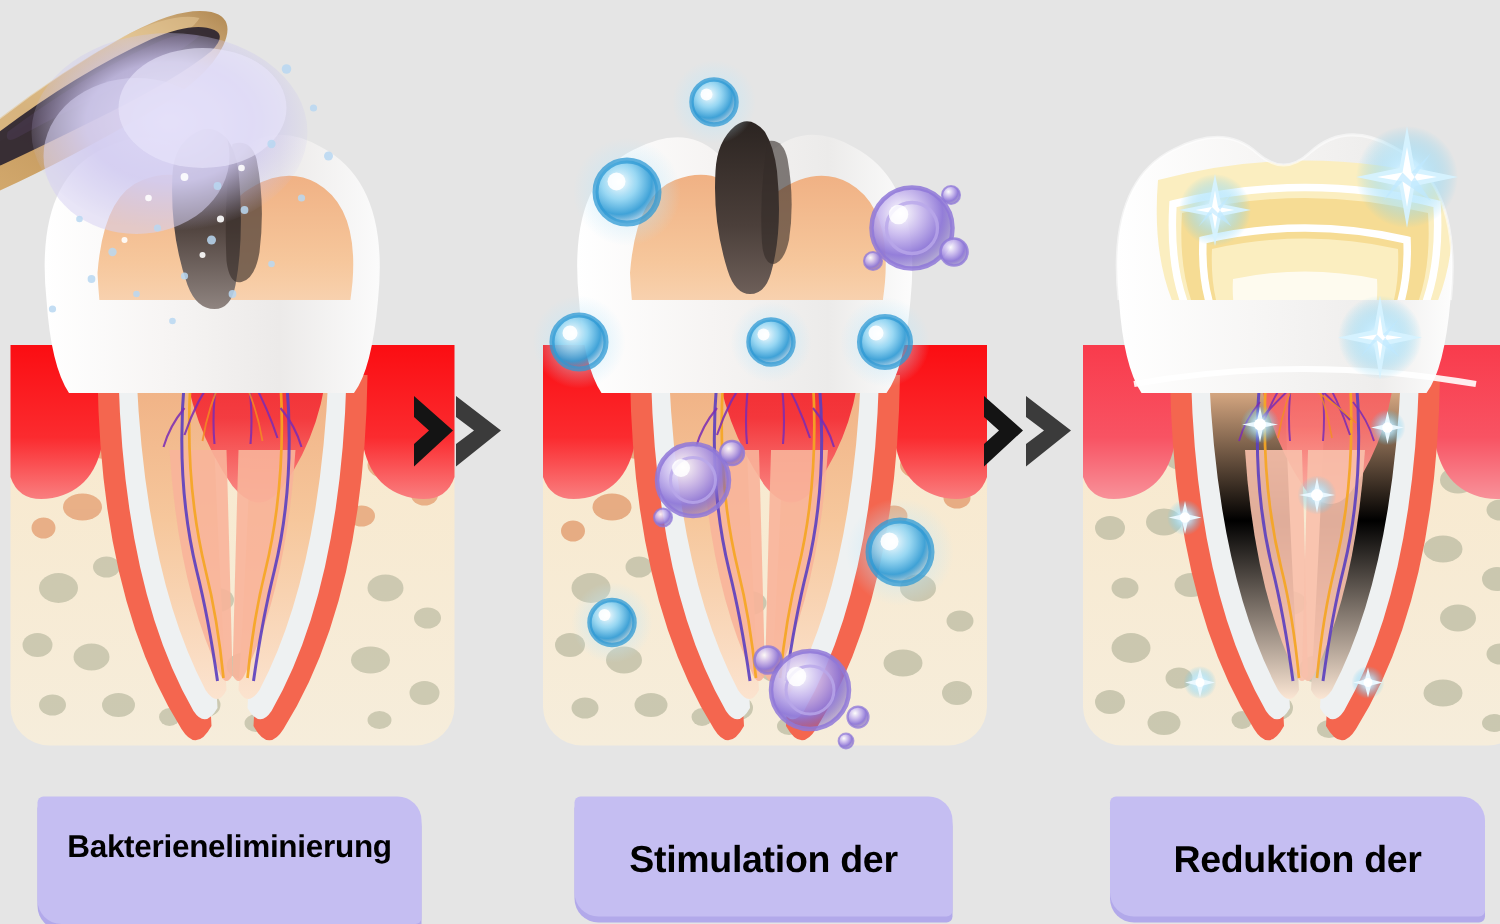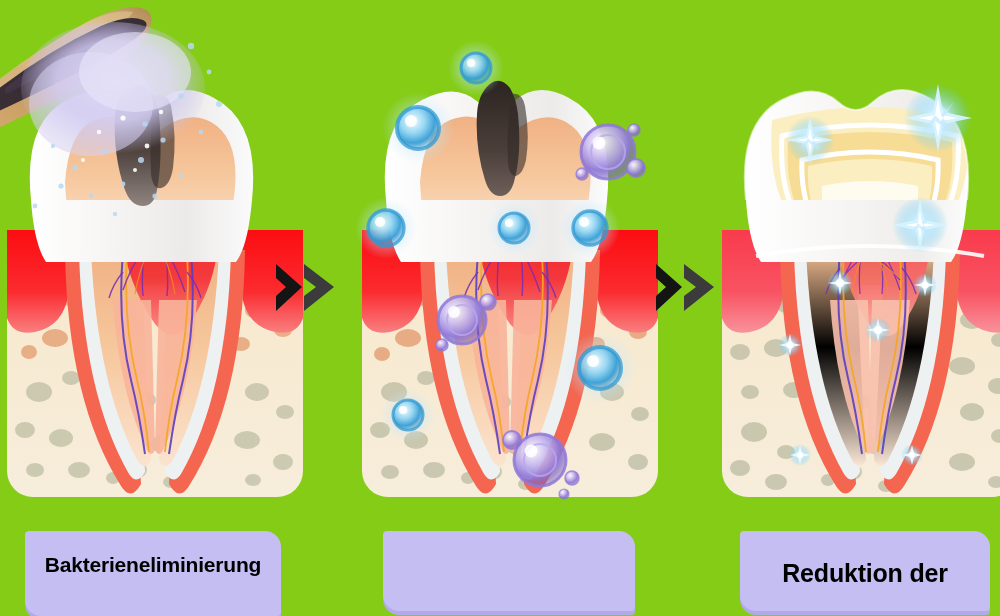--- a/index.html
+++ b/index.html
@@ -1,20 +1,20 @@
 <!DOCTYPE html>
 <html><head>
 <meta charset="utf-8">
 <style>
   html,body{margin:0;padding:0;background:#ffffff;}
   body{
     width:1000px;height:616px;overflow:hidden;position:relative;
     font-family:"Liberation Sans","DejaVu Sans",sans-serif;
   }
-  #stage{position:absolute;left:0;top:0;width:1000px;height:616px;background:#84cc16;}
+  #stage{position:absolute;left:0;top:0;width:1000px;height:616px;background:#e5e5e5;}
 
   .panel{position:absolute;top:0;width:320px;height:616px;}
   #panel-1{left:-5px;}
   #panel-2{left:350px;}
   #panel-3{left:710px;}
 
   .tooth-svg{position:absolute;left:0;top:0;width:320px;height:530px;overflow:visible;}
 
   
   .arrow{position:absolute;top:258px;width:70px;height:60px;}
@@ -640,20 +640,21 @@
       </g>
     </svg>
   </div>
 
   <div class="caption" id="caption-1" style="background: rgb(197, 190, 242); color: rgb(0, 0, 0); box-shadow: rgb(178, 169, 234) 0px 4px 0px;">
     <span class="cap-line">Bakterieneliminierung</span>
   </div>
 
   <div class="caption" id="caption-2" style="background: rgb(197, 190, 242); color: rgb(0, 0, 0); box-shadow: rgb(178, 169, 234) 0px 4px 0px;">
     <div>
+      <span class="cap-line">Stimulation der</span>
     </div>
   </div>
 
   <div class="caption" id="caption-3" style="background: rgb(197, 190, 242); color: rgb(0, 0, 0); box-shadow: rgb(178, 169, 234) 0px 4px 0px; justify-content: center;">
     <div>
       <span class="cap-line">Reduktion der</span>
     </div>
   </div>
 
 </div>

